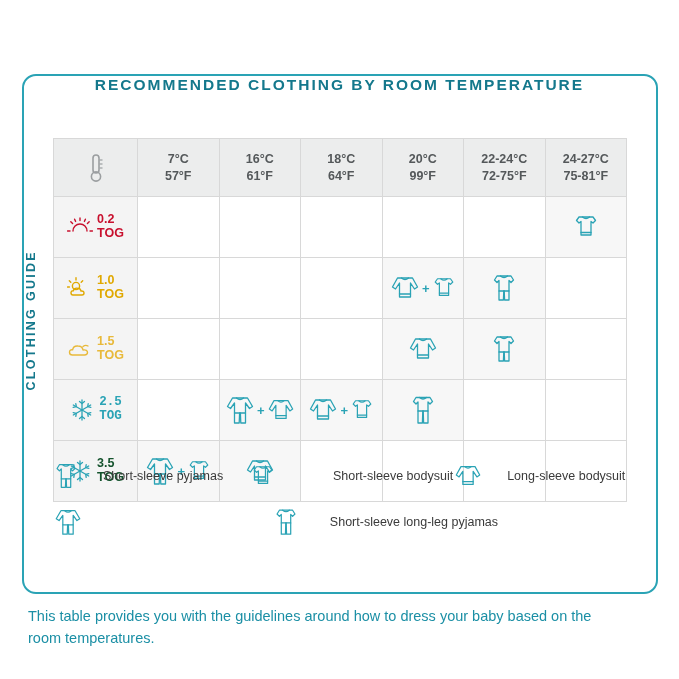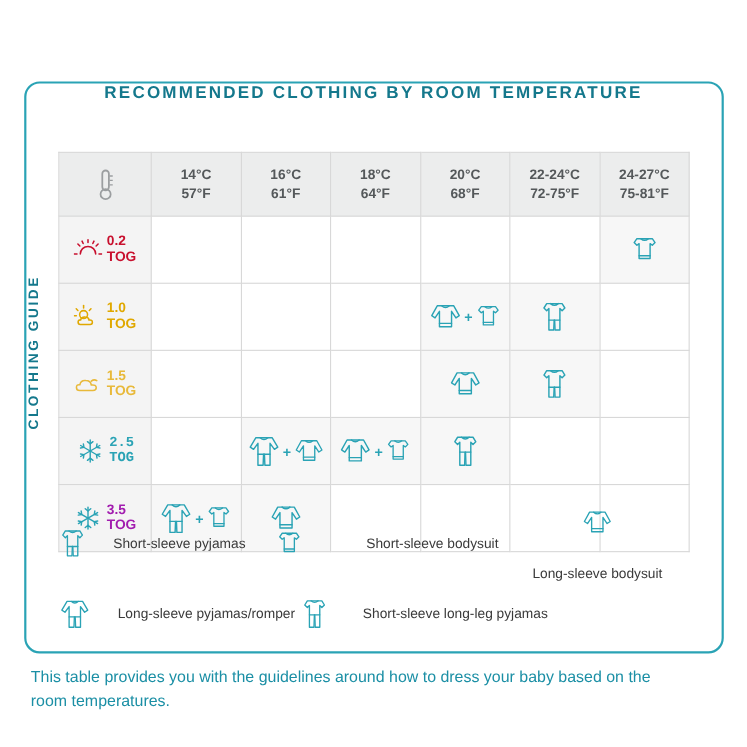--- a/index.html
+++ b/index.html
@@ -113,21 +113,21 @@
     font-weight: bold;
     line-height: 1.1;
     text-align: left;
   }
   .tog-num { display: block; }
   .tog-unit { display: block; }
   .tog-02 { color: #c8102e; }
   .tog-10 { color: #e0a800; }
   .tog-15 { color: #e8b93a; }
   .tog-25 { color: #2aa3b5; font-family: Liberation Mono, monospace; }
-  .tog-35 { color: #a21caf; }
+  .tog-35 { color: #14532d; }
   .icon-pair {
     display: flex;
     align-items: center;
     justify-content: center;
     gap: 2px;
   }
   .plus {
     font-size: 13px;
     color: #2aa3b5;
     font-weight: bold;
@@ -148,21 +148,21 @@
     align-items: center;
     gap: 24px;
   }
   .legend-item .lbl {
     font-size: 12.5px;
     color: #3a3a3a;
     white-space: nowrap;
   }
   .li-a { width: 220px; }
   .li-b { width: 225px; justify-content: space-between; }
-  .li-c { width: 200px; flex-direction: column; }
+  .li-c { width: 200px; }
   .footnote {
     position: absolute;
     left: 28px;
     top: 565px;
     width: 600px;
     font-size: 14.5px;
     line-height: 1.55;
     color: #1b8fa5;
   }
   svg { display: block; }
@@ -187,34 +187,34 @@
             <svg width="22" height="34" viewBox="0 0 22 34" style="margin:0 auto;">
               <rect x="8" y="4" width="6" height="18" rx="3" fill="none" stroke="#9b9ea0" stroke-width="1.6"></rect>
               <circle cx="11" cy="25.5" r="4.6" fill="none" stroke="#9b9ea0" stroke-width="1.6"></circle>
               <line x1="14.5" y1="9" x2="17.5" y2="9" stroke="#9b9ea0" stroke-width="1.2"></line>
               <line x1="14.5" y1="13" x2="17.5" y2="13" stroke="#9b9ea0" stroke-width="1.2"></line>
               <line x1="14.5" y1="17" x2="17.5" y2="17" stroke="#9b9ea0" stroke-width="1.2"></line>
             </svg>
           </span>
         </th>
         <th>
-          <div>14°C</div>
+          <div>7°C</div>
           <div>57°F</div>
         </th>
         <th>
           <div>16°C</div>
           <div>61°F</div>
         </th>
         <th>
           <div>18°C</div>
           <div>64°F</div>
         </th>
         <th>
           <div>20°C</div>
-          <div>68°F</div>
+          <div>99°F</div>
         </th>
         <th>
           <div>22-24°C</div>
           <div>72-75°F</div>
         </th>
         <th>
           <div>24-27°C</div>
           <div>75-81°F</div>
         </th>
       </tr>
@@ -576,21 +576,20 @@
         <span>
           <svg width="30" height="32" viewBox="0 0 30 34">
             <g stroke="#2aa3b5" stroke-width="1.3" fill="none" stroke-linejoin="round" stroke-linecap="round">
               <path d="M10 5 L7.5 5 L2.5 13.5 L5.5 15.5 L9.5 10 L9.5 20 L20.5 20 L20.5 10 L24.5 15.5 L27.5 13.5 L22.5 5 L20 5 Z"></path>
               <path d="M11.5 5 Q15 8.2 18.5 5"></path>
               <path d="M9.5 20 L9.5 30 L14.2 30 L14.6 20"></path>
               <path d="M20.5 20 L20.5 30 L15.8 30 L15.4 20"></path>
             </g>
           </svg>
         </span>
-        <span class="lbl">Long-sleeve pyjamas/romper</span>
       </div>
       <div class="legend-item li-b">
         <span>
           <svg width="26" height="32" viewBox="0 0 26 34">
             <g stroke="#2aa3b5" stroke-width="1.3" fill="none" stroke-linejoin="round" stroke-linecap="round">
               <path d="M8 4.5 L6 4.5 L3.5 8.5 L6 11 L8 9 L8 18 L18 18 L18 9 L20 11 L22.5 8.5 L20 4.5 L18 4.5 Z"></path>
               <path d="M9.5 4.5 Q13 7.5 16.5 4.5"></path>
               <path d="M8 18 L8 30 L12.4 30 L12.8 18"></path>
               <path d="M18 18 L18 30 L13.6 30 L13.2 18"></path>
             </g>

